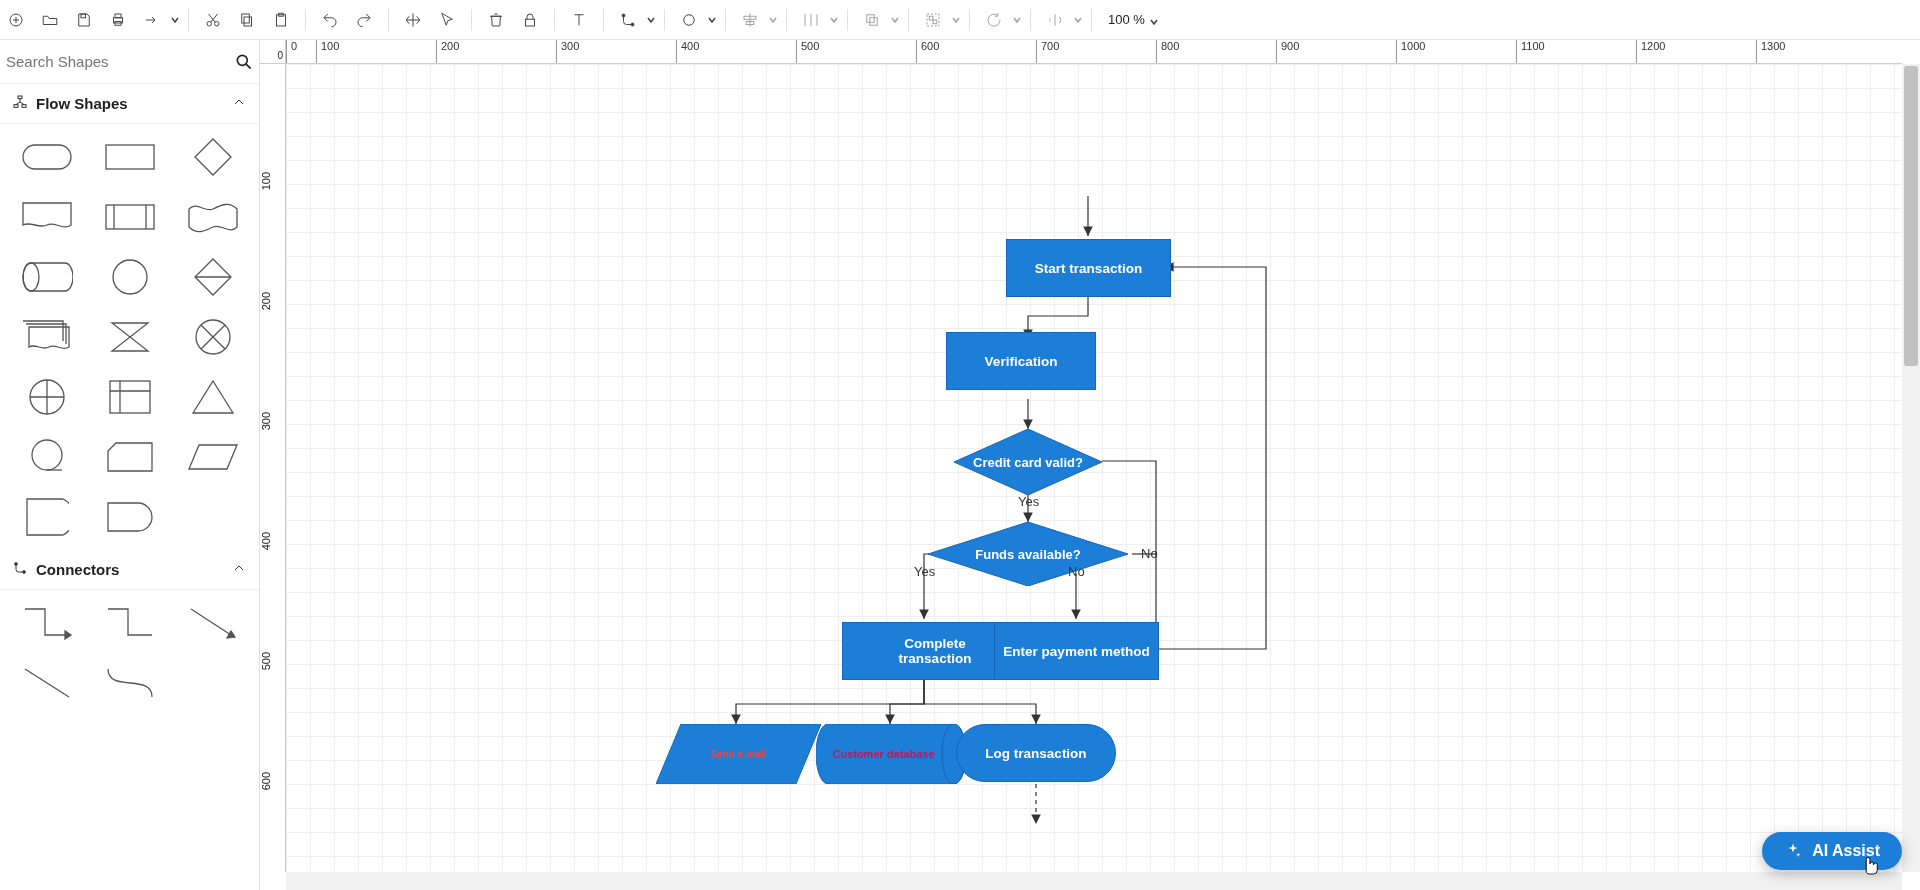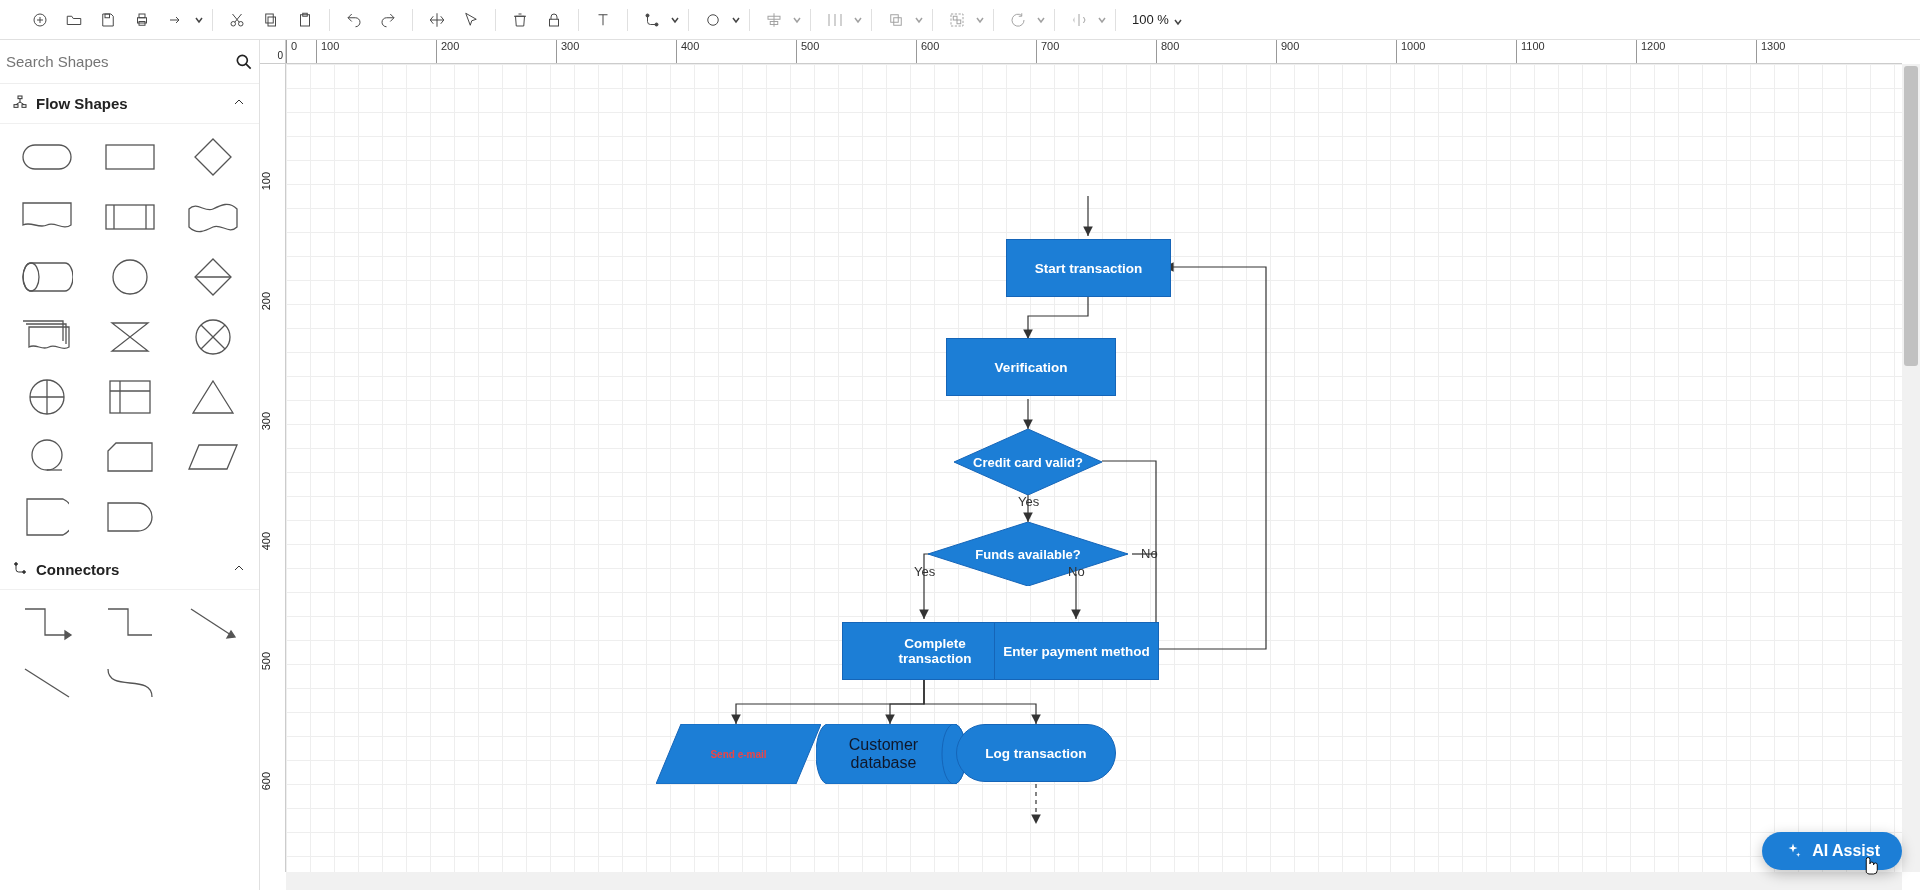--- a/index.html
+++ b/index.html
@@ -1,17 +1,17 @@
 <!DOCTYPE html>
 <html><head>
 <meta charset="utf-8">
 <style>
   * { box-sizing: border-box; }
   html, body { margin:0; padding:0; width:1920px; height:890px; font-family: "Segoe UI", Arial, sans-serif; font-size:14px; color:#222; background:#fff; overflow:hidden;}
-  .toolbar { height:40px; display:flex; align-items:center; padding:0 24px; gap:2px; border-bottom:1px solid #e0e0e0;}
+  .toolbar { height:40px; display:flex; align-items:center; padding:0 0; gap:2px; border-bottom:1px solid #e0e0e0;}
   .tbtn { width:32px; height:32px; display:flex; align-items:center; justify-content:center; border-radius:3px; cursor:pointer; color:#555;}
   .tbtn svg { width:18px; height:18px; stroke:#444; stroke-width:1.3; fill:none; }
   .sep { width:1px; height:22px; background:#e0e0e0; margin:0 6px;}
   .zoom { margin-left:8px; font-size:13px; display:flex; align-items:center; gap:4px; cursor:pointer;}
   .caret { width:10px; height:10px; }
   .caret svg { width:10px; height:10px; stroke:#444; stroke-width:1.5; fill:none;}
 
   .body { display:flex; height:calc(100% - 40px);}
   .sidebar { width:260px; border-right:1px solid #e0e0e0; display:flex; flex-direction:column;}
   .search { height:44px; display:flex; align-items:center; padding:0 4px; border-bottom:1px solid #eee;}
@@ -511,21 +511,21 @@
         <path class="edge" d="M 870 490 H 846"></path>
 
         <path class="edge" d="M 638 615 V 640 H 450 V 660" marker-end="url(#arrow)"></path>
         <path class="edge" d="M 638 615 V 640 H 604 V 660" marker-end="url(#arrow)"></path>
         <path class="edge" d="M 638 615 V 640 H 750 V 660" marker-end="url(#arrow)"></path>
 
         <path class="edge edge-dash" d="M 750 720 V 760" marker-end="url(#arrow)"></path>
       </svg>
 
       <div class="node" style="left:720px; top:175px; width:165px; height:58px;">Start transaction</div>
-      <div class="node" style="left:660px; top:274px; width:170px; height:58px;">Verification</div>
+      <div class="node" style="left:660px; top:268px; width:150px; height:58px;">Verification</div>
 
       <div style="position:absolute; left:668px; top:365px; width:148px; height:66px;">
         <svg width="148" height="66" style="position:absolute;">
             <polygon points="74,0 148,33 74,66 0,33" fill="#1c7ed6" stroke="#1565b8"></polygon>
           </svg>
         <div style="position:absolute; inset:0; display:flex; align-items:center; justify-content:center; color:#fff; font-size:13px; font-weight:600;">Credit card valid?</div>
       </div>
 
       <div style="position:absolute; left:642px; top:458px; width:200px; height:64px;">
         <svg width="200" height="64" style="position:absolute;">
@@ -541,21 +541,21 @@
             <polygon points="25,0 165,0 140,60 0,60" fill="#1c7ed6" stroke="#1565b8"></polygon>
           </svg>
         <div style="position:absolute; inset:0; display:flex; align-items:center; justify-content:center; color:#ef4444; font-size:10px; font-weight:600;">Send e-mail</div>
       </div>
 
       <div style="position:absolute; left:530px; top:660px; width:150px; height:60px;">
         <svg width="150" height="60" style="position:absolute;">
             <path d="M12 0 H138 a12 30 0 0 1 0 60 H12 a12 30 0 0 1 0 -60 Z" fill="#1c7ed6" stroke="#1565b8"></path>
             <ellipse cx="138" cy="30" rx="12" ry="30" fill="#1c7ed6" stroke="#1565b8"></ellipse>
           </svg>
-        <div style="position:absolute; inset:0 15px 0 0; display:flex; align-items:center; justify-content:center; color:#0f172a; font-size:16px; font-weight:400; text-align:center;">Customer database</div>
+        <div style="position:absolute; inset:0 15px 0 0; display:flex; align-items:center; justify-content:center; color:#be185d; font-size:11px; font-weight:700; text-align:center;">Customer database</div>
       </div>
       <div class="node" style="left:670px; top:660px; width:160px; height:58px; border-radius:29px;">Log transaction</div>
 
       <div class="edge-label" style="left:732px; top:430px;">Yes</div>
       <div class="edge-label" style="left:855px; top:482px;">No</div>
       <div class="edge-label" style="left:628px; top:500px;">Yes</div>
       <div class="edge-label" style="left:782px; top:500px;">No</div>
     </div>
 
     <div class="vscroll">

